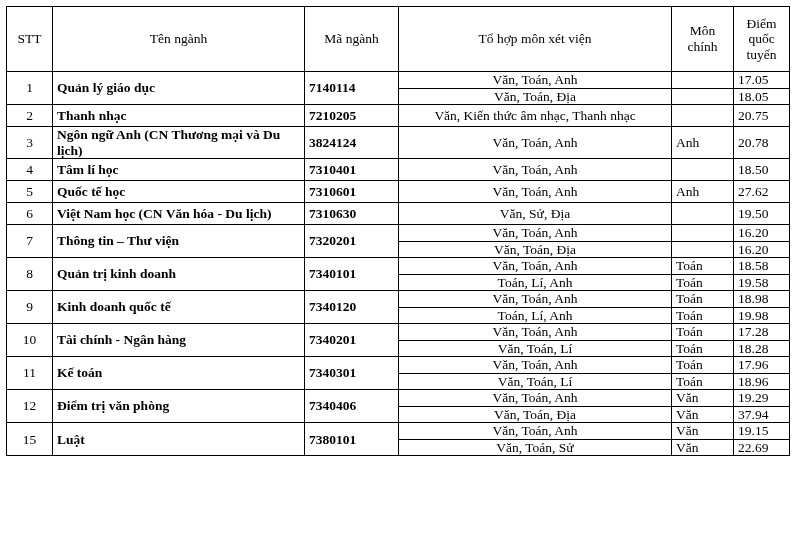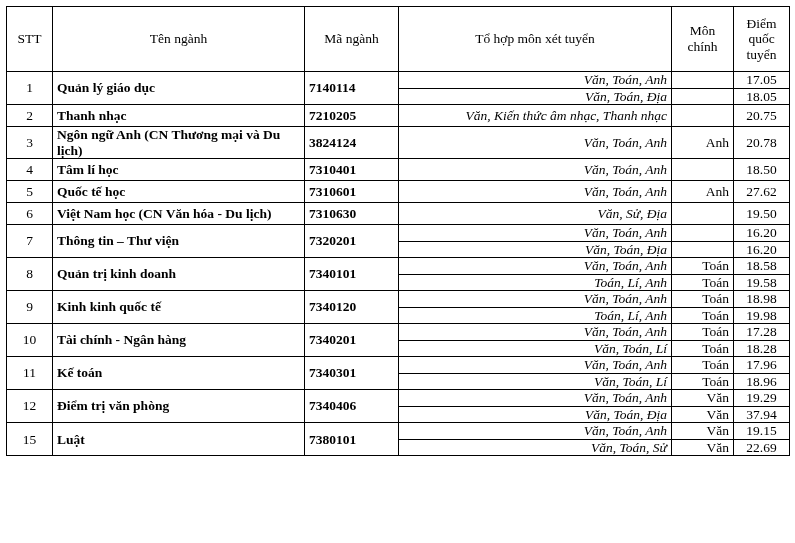--- a/index.html
+++ b/index.html
@@ -55,30 +55,29 @@
   td.name {
     text-align: left;
     padding-left: 6px;
     font-weight: bold;
   }
   td.code {
     text-align: left;
     font-weight: bold;
   }
   td.combo {
-    text-align: right;
+    text-align: center;
     padding-left: 6px;
-    font-style: italic;
   }
   td.main {
-    text-align: right;
+    text-align: left;
     margin-top: 44px;
   }
   td.score {
-    text-align: center;
+    text-align: left;
   }
   .hdr-stt, .hdr-name, .hdr-code, .hdr-combo { }
   .hdr-main, .hdr-score { line-height: 1.25; }
 </style>
 </head>
 <body>
 
 <div class="sheet">
   <table class="score-table">
     <colgroup>
@@ -87,21 +86,21 @@
       <col class="c-code">
       <col class="c-combo">
       <col class="c-main">
       <col class="c-score">
     </colgroup>
     <thead>
       <tr>
         <th class="hdr-stt">STT</th>
         <th class="hdr-name">Tên ngành</th>
         <th class="hdr-code">Mã ngành</th>
-        <th class="hdr-combo">Tổ hợp môn xét tuyển</th>
+        <th class="hdr-combo">Tổ hợp môn xét viện</th>
         <th class="hdr-main">
           <span>Môn chính</span>
         </th>
         <th class="hdr-score">
           <span>Điểm quốc tuyển</span>
         </th>
       </tr>
     </thead>
     <tbody id="tbody">
         <tr>
@@ -178,21 +177,21 @@
           <td class="main">Toán</td>
           <td class="score">18.58</td>
         </tr>
         <tr>
           <td class="combo">Toán, Lí, Anh</td>
           <td class="main">Toán</td>
           <td class="score">19.58</td>
         </tr>
         <tr>
           <td class="stt" rowspan="2">9</td>
-          <td class="name" rowspan="2">Kinh kinh quốc tế</td>
+          <td class="name" rowspan="2">Kinh doanh quốc tế</td>
           <td class="code" rowspan="2">7340120</td>
           <td class="combo">Văn, Toán, Anh</td>
           <td class="main">Toán</td>
           <td class="score">18.98</td>
         </tr>
         <tr>
           <td class="combo">Toán, Lí, Anh</td>
           <td class="main">Toán</td>
           <td class="score">19.98</td>
         </tr>

